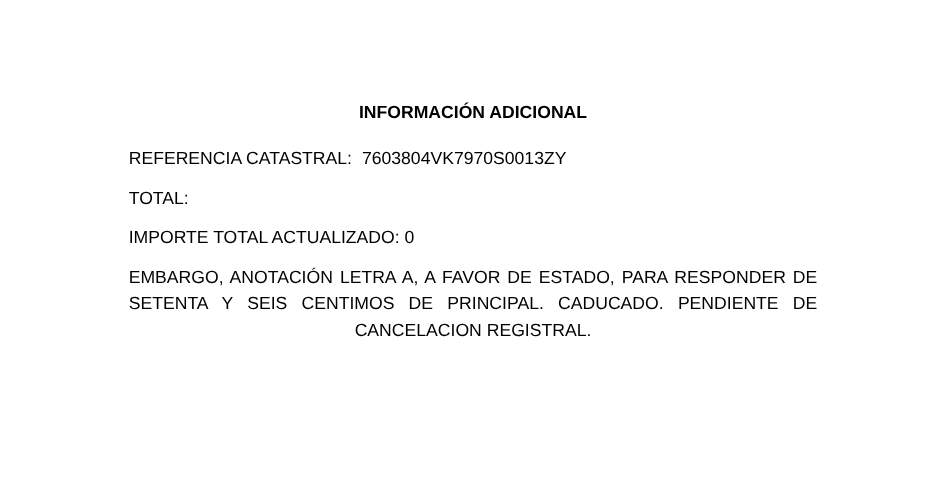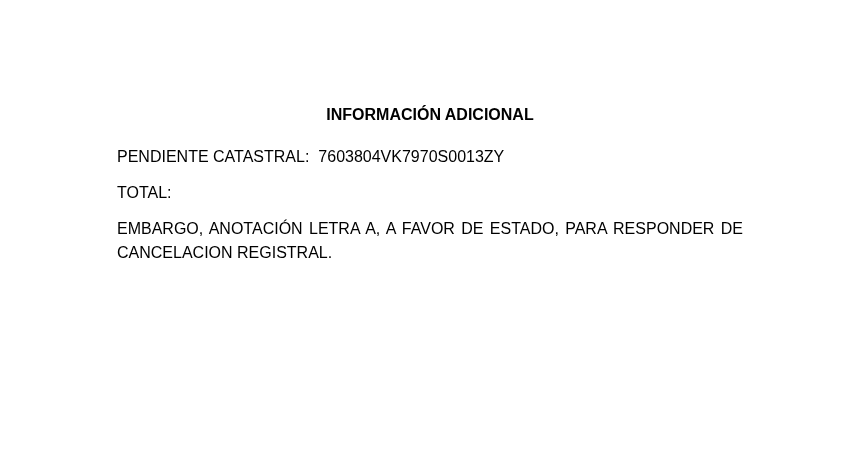--- a/index.html
+++ b/index.html
@@ -11,21 +11,21 @@
     height: 449px;
     background: #ffffff;
     color: #000000;
     font-family: "Liberation Sans", sans-serif;
     overflow: hidden;
     position: relative;
   }
   .doc-content {
     position: absolute;
     left: 117px;
-    top: 12px;
+    top: 0;
     width: 626px;
     padding-top: 91px;
     font-size: 16px;
     line-height: 24px;
   }
   .doc-title {
     font-size: 16px;
     font-weight: bold;
     text-align: center;
     margin: 0 0 18px 0;
@@ -40,36 +40,38 @@
     margin-left: 4.5px;
   }
   .doc-para {
     margin: 0;
   }
   .jline {
     text-align: justify;
     text-align-last: justify;
   }
   .lline {
-    text-align: left;
+    text-align: center;
   }
 </style>
 </head>
 <body>
 
 <div class="doc-page">
   <div class="doc-content">
 
     <h1 class="doc-title">INFORMACIÓN ADICIONAL</h1>
 
-    <p class="doc-line"><span>PENDIENTE CATASTRAL:</span><span class="gap-double">7603804VK7970S0013ZY</span></p>
+    <p class="doc-line"><span>REFERENCIA CATASTRAL:</span><span class="gap-double">7603804VK7970S0013ZY</span></p>
 
     <p class="doc-line">TOTAL:</p>
 
+    <p class="doc-line"><span>IMPORTE TOTAL ACTUALIZADO:</span><span class="gap-single">0</span></p>
 
 
     <div class="doc-para">
       <div class="jline">EMBARGO, ANOTACIÓN LETRA A, A FAVOR DE ESTADO, PARA RESPONDER DE</div>
+      <div class="jline">SETENTA Y SEIS CENTIMOS DE PRINCIPAL. CADUCADO. PENDIENTE DE</div>
       <div class="lline">CANCELACION REGISTRAL.</div>
     </div>
 
   </div>
 </div>
 
 </body></html>

